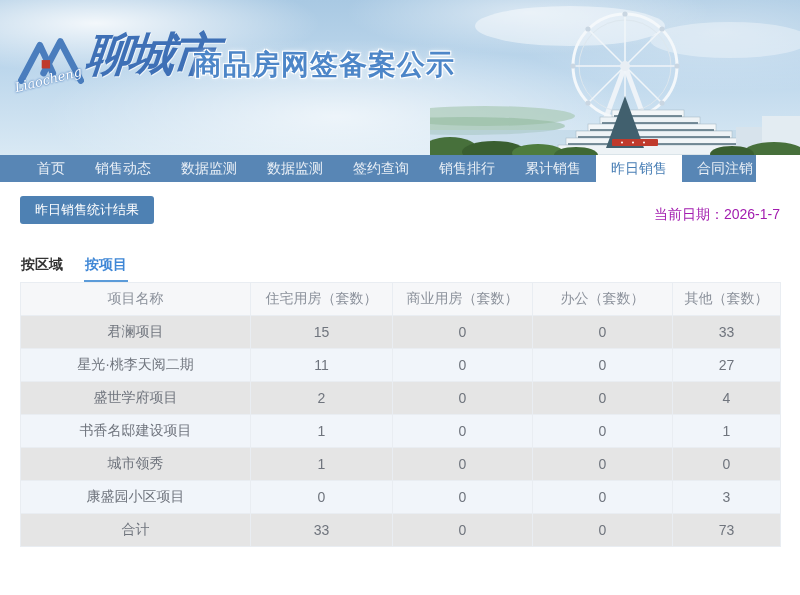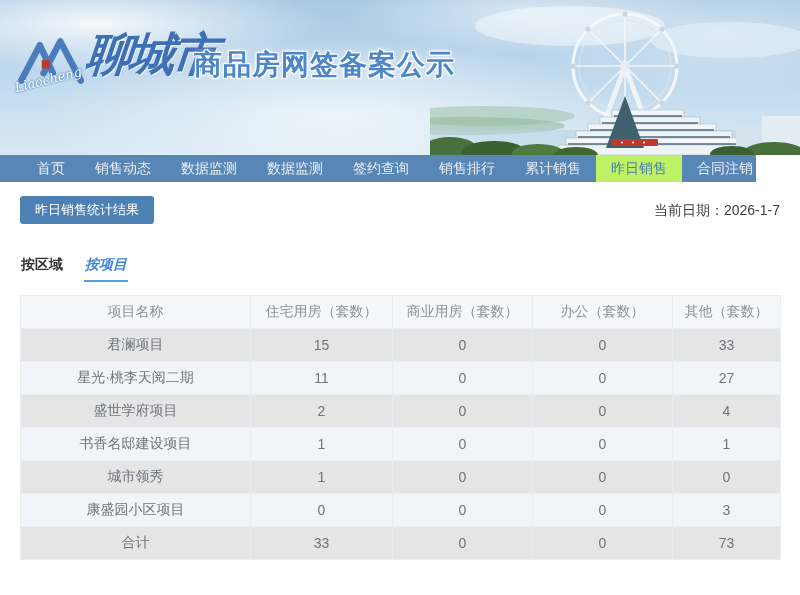--- a/index.html
+++ b/index.html
@@ -24,34 +24,34 @@
     transform:skewX(-5deg); text-shadow:1px 1px 0 rgba(255,255,255,.7); white-space:nowrap; }
   .site-subtitle { position:absolute; left:194px; top:46px; font-size:28px; font-weight:bold;
     color:#4d86c8; letter-spacing:1px; white-space:nowrap;
     text-shadow:-1px -1px 0 #fff, 1px -1px 0 #fff, -1px 1px 0 #fff, 1px 1px 0 #fff, 0 0 5px #fff; }
   .banner-art { position:absolute; right:0; top:0; width:370px; height:155px; }
 
   
   .navbar { display:flex; width:756px; height:27px; background:#5886b5; padding-left:22px; }
   .nav-item { display:block; color:#e9eff6; font-size:14px; line-height:27px;
     padding:0 15px; cursor:pointer; white-space:nowrap; text-decoration:none; }
-  .nav-item.active { background:#bef264; color:#4a7fb5; }
+  .nav-item.active { background:#ffffff; color:#4a7fb5; }
 
   
   .content { padding:0 20px; }
-  .content-top { display:flex; justify-content:space-between; align-items:flex-start; margin-top:14px; }
+  .content-top { display:flex; justify-content:space-between; align-items:flex-end; margin-top:14px; }
   .result-btn { background:#4e81b3; color:#fff; border:none; border-radius:3px;
     height:28px; padding:0 15px; font-size:13px; font-family:"Liberation Sans",sans-serif; cursor:pointer; }
-  .current-date { font-size:14px; color:#404040; margin-top:6px; }
+  .current-date { font-size:14px; color:#a21caf; margin-top:6px; }
 
   .tabs { display:flex; gap:20px; margin-top:32px; }
   .tab { font-size:14px; color:#333; font-weight:bold; padding:0 1px 6px 1px; cursor:pointer; text-decoration:none; }
-  .tab.active { color:#3f87d6; border-bottom:2px solid #5b9bd9;font-style:italic; }
-
-  .data-table { width:760px; border-collapse:collapse; table-layout:fixed; margin-top:13px; }
+  .tab.active { color:#3f87d6; border-bottom:2px solid #5b9bd9; }
+
+  .data-table { width:760px; border-collapse:collapse; table-layout:fixed; }
   .data-table th, .data-table td { border:1px solid #e9edf2; height:33px;
     text-align:center; font-size:14px; padding:0 4px; overflow:hidden; white-space:nowrap; }
   .data-table th { background:#f6f7f9; color:#8b919b; font-weight:normal; }
   .data-table td { background:#e5e5e5; color:#6f747d; }
   .data-table tbody tr:nth-child(even) td { background:#f1f5fa; }
 </style>
 </head>
 <body>
 
 <header class="banner">

